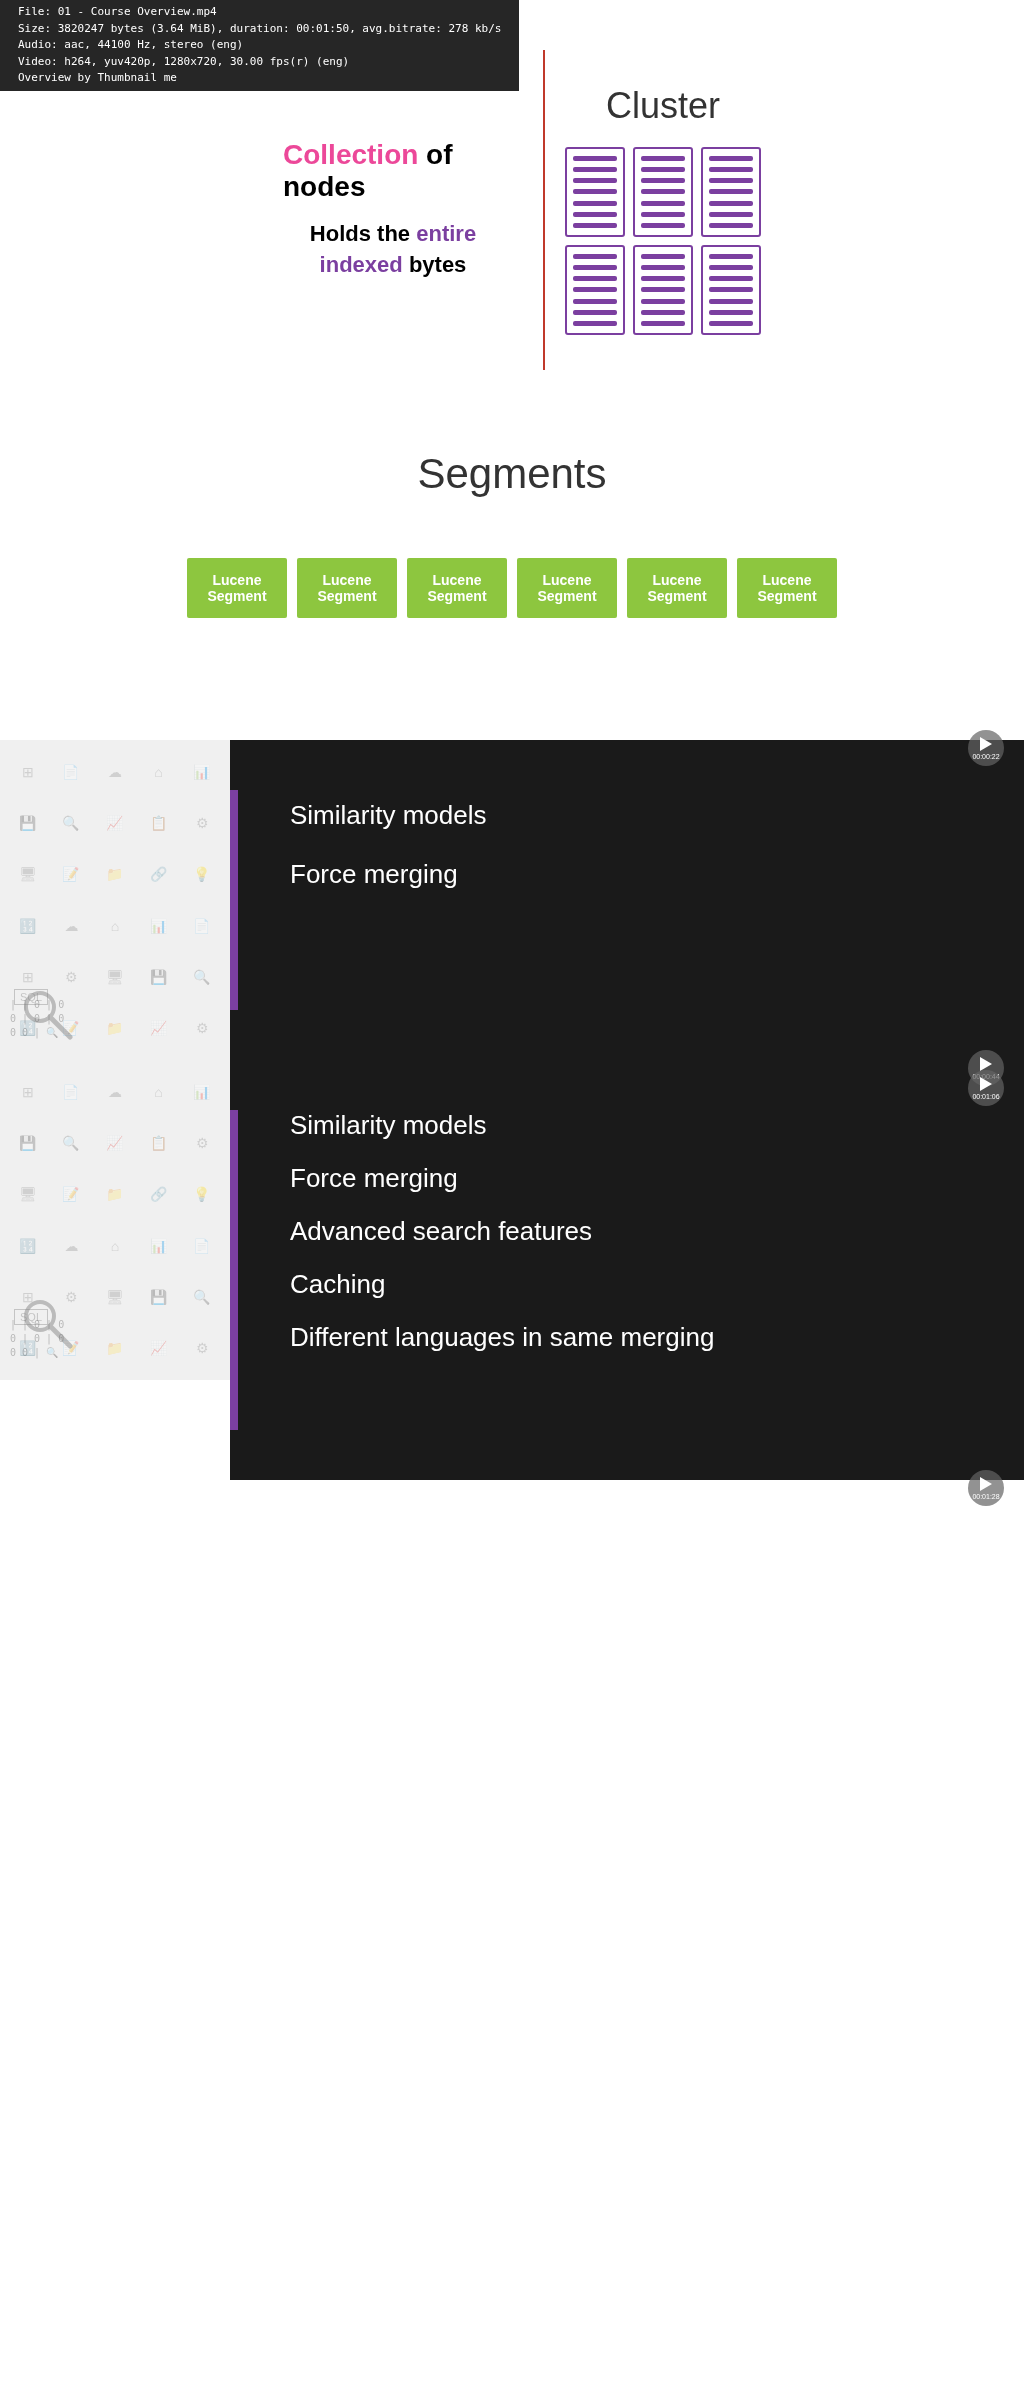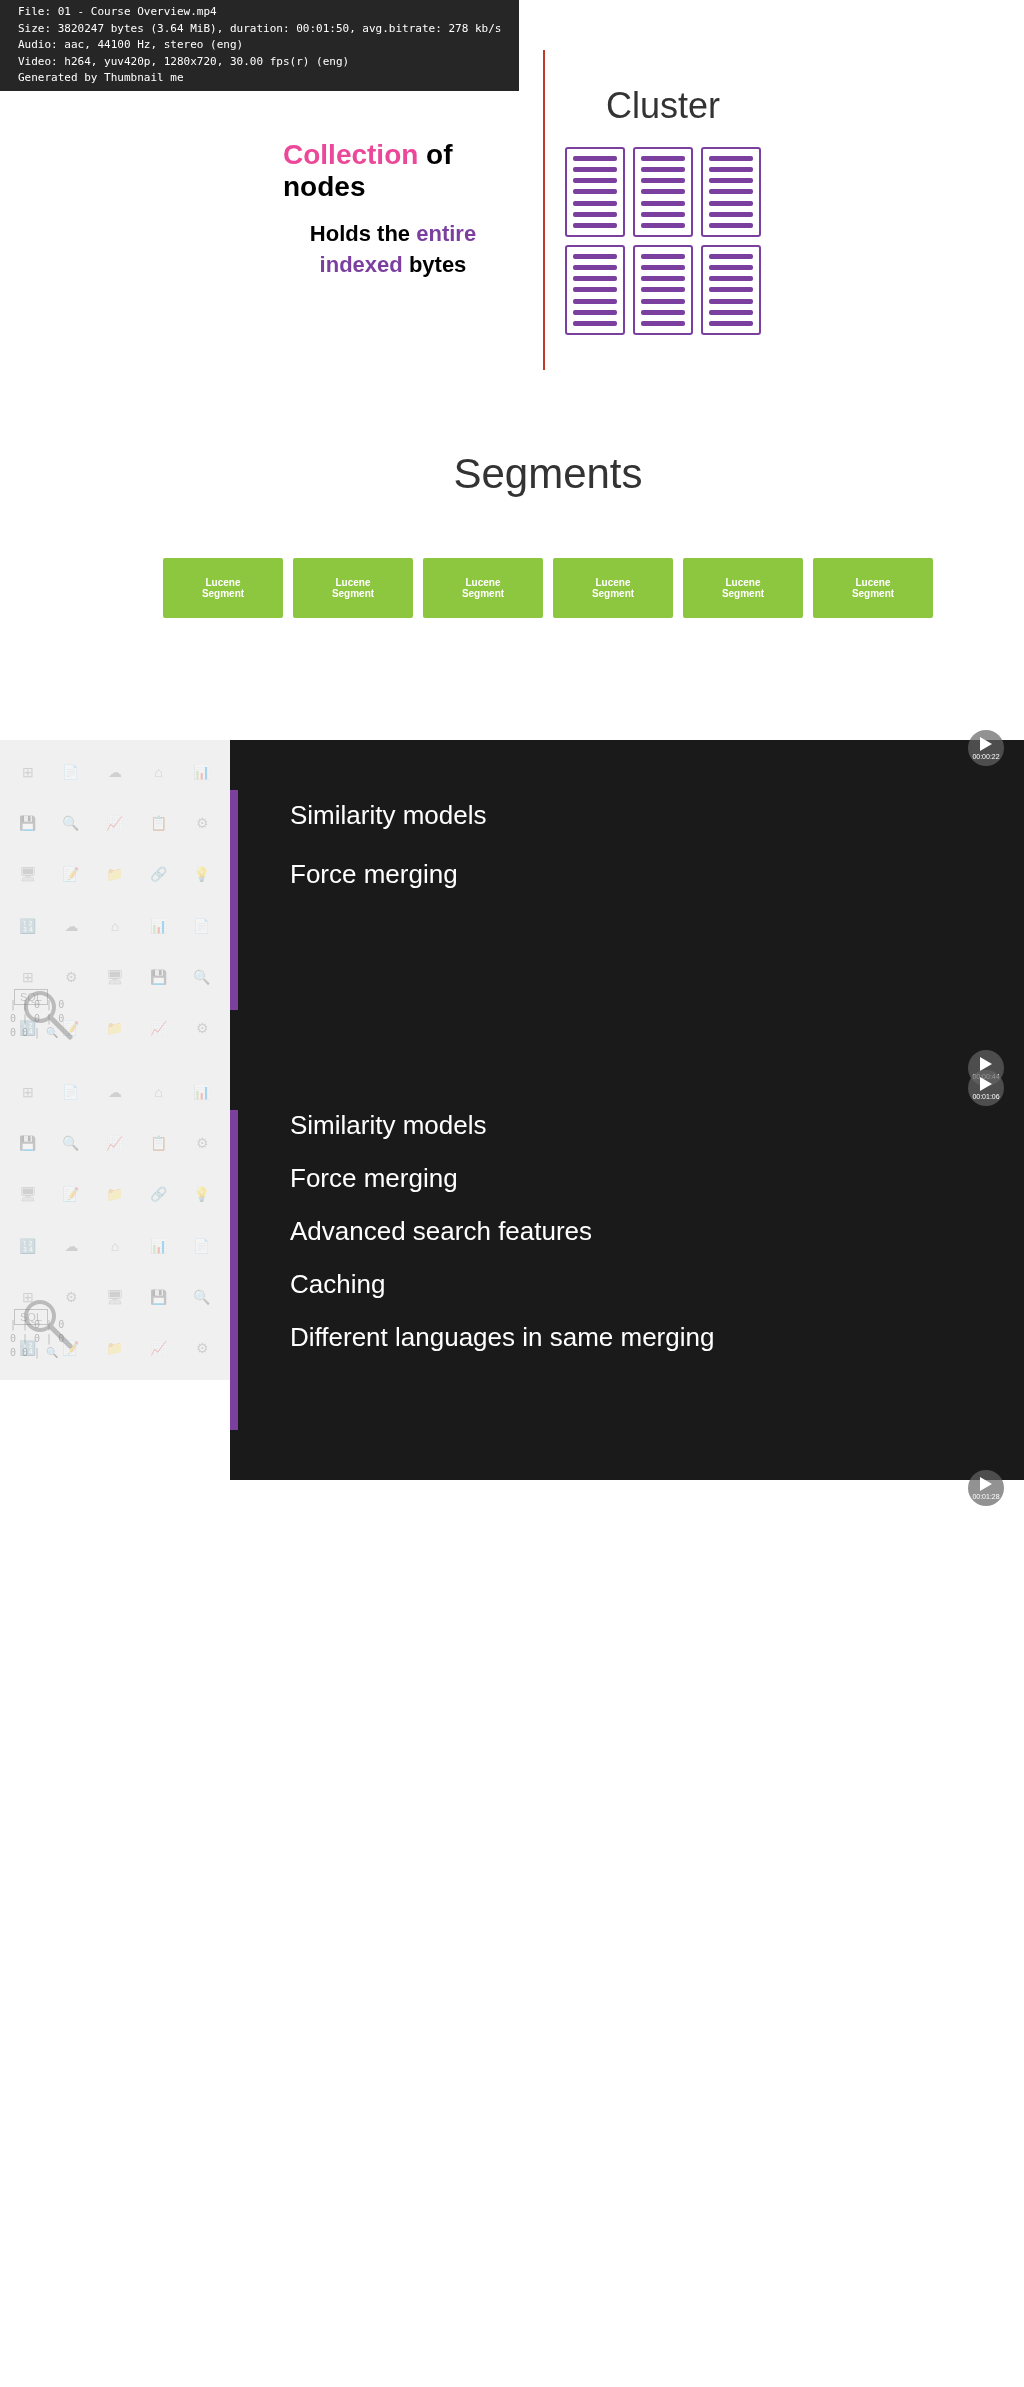--- a/index.html
+++ b/index.html
@@ -128,25 +128,25 @@
       margin-bottom: 40px;
     }
 
     .segments-boxes {
       display: flex;
       gap: 10px;
       margin-top: 20px;
     }
 
     .lucene-segment {
-      width: 120px;
+      width: 100px;
       height: 60px;
       background: #8dc63f;
       color: #fff;
-      font-size: 10px;
+      font-size: 14px;
       font-weight: bold;
       display: flex;
       align-items: center;
       justify-content: center;
       text-align: center;
       border-radius: 2px;
     }
 
     
     .timestamp-btn {
@@ -295,21 +295,21 @@
 
   </style>
 </head>
 <body>
 
 <div class="file-info">
   <div>File: 01 - Course Overview.mp4</div>
   <div>Size: 3820247 bytes (3.64 MiB), duration: 00:01:50, avg.bitrate: 278 kb/s</div>
   <div>Audio: aac, 44100 Hz, stereo (eng)</div>
   <div>Video: h264, yuv420p, 1280x720, 30.00 fps(r) (eng)</div>
-  <div>Generated by Thumbnail me</div>
+  <div>Overview by Thumbnail me</div>
 </div>
 
 <div class="section-wrapper">
   <div class="section-cluster">
     <div class="cluster-left">
       <div class="cluster-title-collection"><span class="highlight">Collection</span> of nodes</div>
       <div class="cluster-subtitle">
         <span>Holds the </span>
         <span class="highlight">entire<br>indexed</span>
         <span> bytes</span>
@@ -374,21 +374,21 @@
           <div class="server-line"></div>
           <div class="server-line"></div>
           <div class="server-line"></div>
           <div class="server-line"></div>
         </div>
       </div>
     </div>
   </div>
 </div>
 
-<div class="section-wrapper" style="position:relative;padding-left:36px;">
+<div class="section-wrapper" style="position:relative;">
   <div class="section-segments">
     <div class="segments-title">Segments</div>
     <div class="segments-boxes">
       <div class="lucene-segment">Lucene<br>Segment</div>
       <div class="lucene-segment">Lucene<br>Segment</div>
       <div class="lucene-segment">Lucene<br>Segment</div>
       <div class="lucene-segment">Lucene<br>Segment</div>
       <div class="lucene-segment">Lucene<br>Segment</div>
       <div class="lucene-segment">Lucene<br>Segment</div>
     </div>

